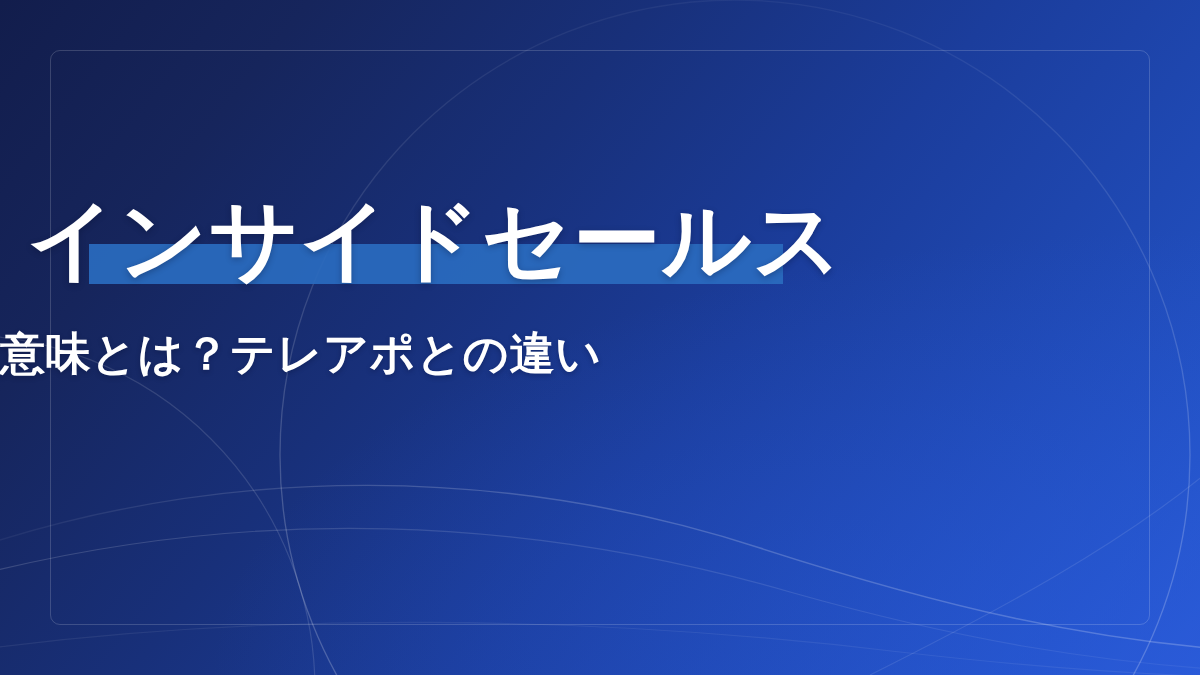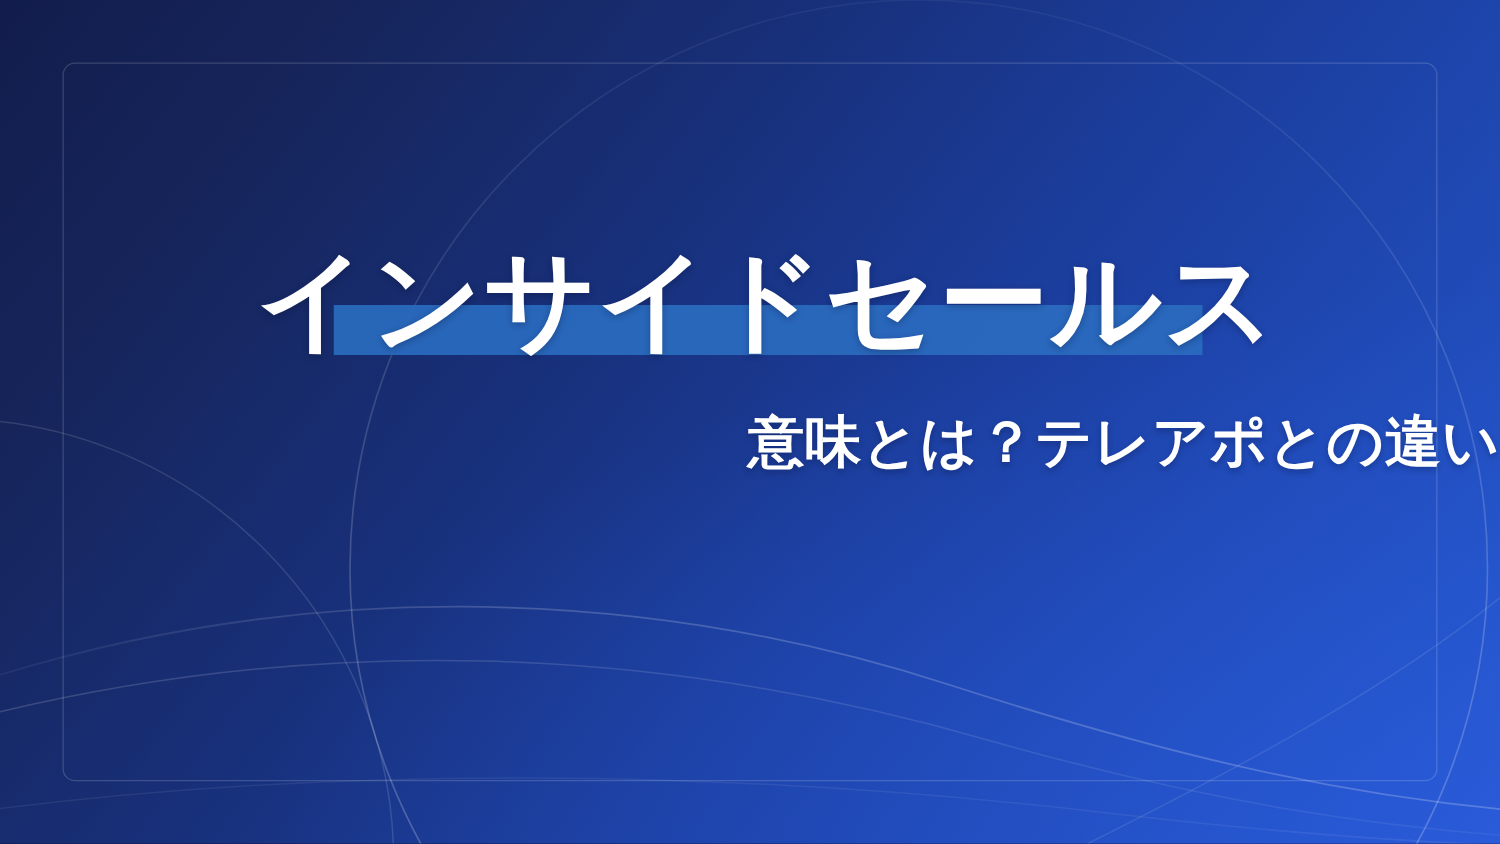--- a/index.html
+++ b/index.html
@@ -40,21 +40,20 @@
   .content {
     position:absolute;
     left:0; top:0;
     width:1200px; height:675px;
   }
 
   .title-wrap {
     position:absolute;
     left:16px; right:0;
     top:196px;
-    text-align:center;
     padding-left:11px;
   }
 
   .title-inner {
     position:relative;
     display:inline-block;
   }
 
   
   .title-highlight {
@@ -76,21 +75,21 @@
     color:#ffffff;
     letter-spacing:0.010em;
     white-space:nowrap;
     text-shadow:0 2px 6px rgba(5,12,40,0.30);
   }
 
   .subtitle-wrap {
     position:absolute;
     left:0; right:0;
     top:322px;
-    text-align:right;
+    text-align:left;
   }
 
   .subline {
     display:block;
     font-size:45px;
     line-height:1.42;
     font-weight:700;
     color:#ffffff;
     letter-spacing:0.012em;
     white-space:nowrap;

